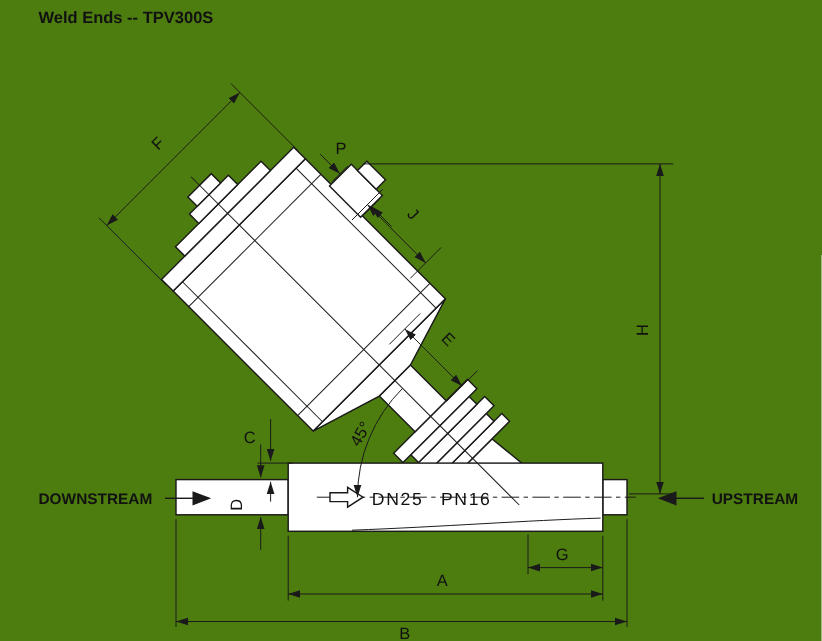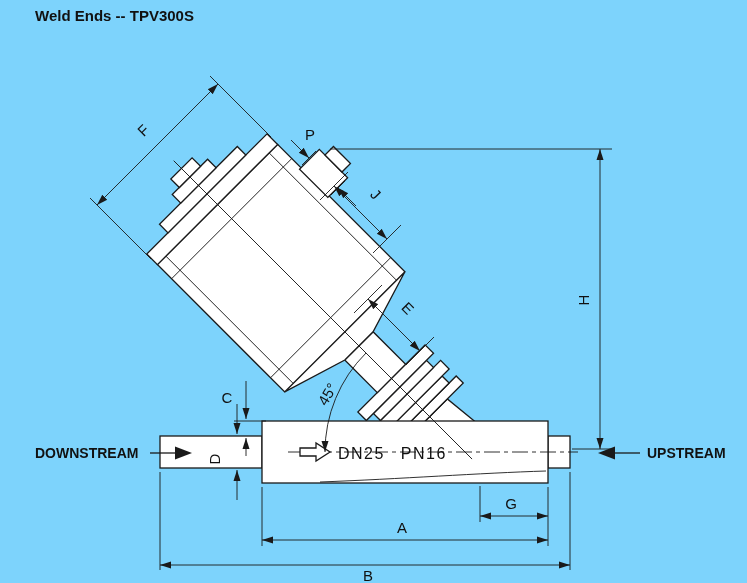--- a/index.html
+++ b/index.html
@@ -1,16 +1,16 @@
 <!DOCTYPE html>
 <html><head>
 <meta charset="utf-8">
 <style>
   html,body { margin:0; padding:0; background:#ffffff; }
-  .page { position:relative; width:747px; height:583px; background:#7dd3fc;
+  .page { position:relative; width:747px; height:583px; background:#4d7c0f;
           font-family:"Liberation Sans", sans-serif; overflow:hidden; }
   svg { display:block; }
   .part   { fill:#ffffff; stroke:#1a1a1a; stroke-width:1.3; }
   .edge   { fill:none;    stroke:#1a1a1a; stroke-width:1.3; }
   .inner  { fill:none;    stroke:#1a1a1a; stroke-width:0.9; }
   .dim    { fill:none;    stroke:#1a1a1a; stroke-width:0.9; }
   .solid  { fill:#1a1a1a; stroke:none; }
   .dimtxt  { font-size:15px; fill:#111111; }
   .flowtxt { font-size:14px; font-weight:bold; fill:#111111; }
   .marktxt { font-size:16px; fill:#111111; letter-spacing:1.5px; word-spacing:10px; }

